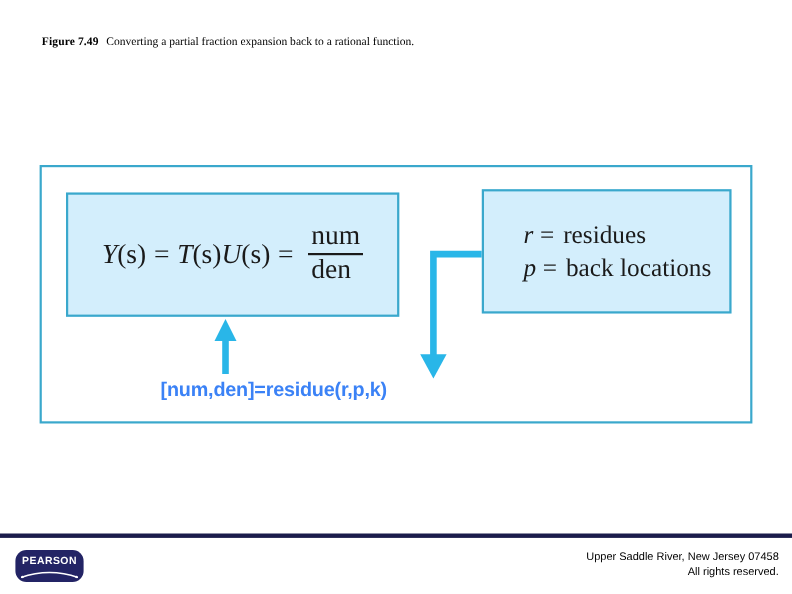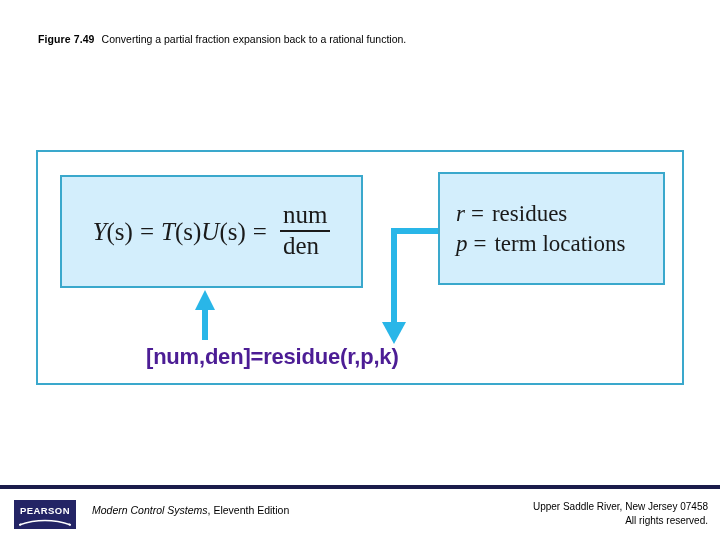--- a/index.html
+++ b/index.html
@@ -16,20 +16,21 @@
   }
 
   
   #caption {
     position: absolute;
     left: 38px;
     top: 33px;
     font-size: 10.5px;
     color: #000000;
     white-space: nowrap;
+    font-family: Liberation Serif, serif;
   }
   #caption .fig-label {
     font-weight: bold;
     letter-spacing: 0.1px;
   }
   #caption .fig-text {
     font-weight: normal;
     margin-left: 7px;
   }
 
@@ -112,41 +113,41 @@
 
   #right-eq {
     position: absolute;
     left: 0;
     top: 0;
     width: 100%;
     height: 100%;
     display: flex;
     flex-direction: column;
     justify-content: center;
-    padding-left: 16px;
+    padding-left: 36px;
     box-sizing: border-box;
     font-size: 23px;
     line-height: 1.30;
   }
   #right-eq .row {
     white-space: nowrap;
   }
   #right-eq .op {
     margin: 0 8px 0 6px;
   }
 
   
   #bottom-text {
     position: absolute;
     left: 108px;
     top: 192px;
     font-family: "Liberation Sans", sans-serif;
     font-weight: bold;
-    font-size: 22px;
-    color: #4c1d95;
+    font-size: 18px;
+    color: #3b82f6;
     white-space: nowrap;
     letter-spacing: -0.2px;
   }
 
   
   #connectors {
     position: absolute;
     left: 0;
     top: 0;
     width: 648px;
@@ -165,20 +166,21 @@
   }
 
   #pearson-logo {
     position: absolute;
     left: 14px;
     top: 500px;
     width: 62px;
     height: 29px;
     background: #232465;
     overflow: hidden;
+    border-radius: 10px;
   }
   #pearson-logo .logo-word {
     position: absolute;
     left: 0;
     top: 5px;
     width: 100%;
     text-align: center;
     color: #ffffff;
     font-family: "Liberation Sans", sans-serif;
     font-size: 9.5px;
@@ -256,40 +258,39 @@
       </span>
     </div>
   </div>
 
   <div class="eq-box" id="right-box">
     <div id="right-eq" class="math">
       <div class="row">
         <span class="mi">r</span><span class="op">=</span><span>residues</span>
       </div>
       <div class="row">
-        <span class="mi">p</span><span class="op">=</span><span>term locations</span>
+        <span class="mi">p</span><span class="op">=</span><span>back locations</span>
       </div>
     </div>
   </div>
 
   <div id="bottom-text">[num,den]=residue(r,p,k)</div>
 
 </div>
 
 <div id="footer-rule"></div>
 
 <div id="pearson-logo">
   <div class="logo-word">PEARSON</div>
   <svg class="logo-swoosh" viewBox="0 0 52 9" preserveAspectRatio="none">
     <path d="M0,8 Q26,-1 52,8" fill="none" stroke="#ffffff" stroke-width="1.4"></path>
     <circle cx="1.5" cy="7.6" r="1.1" fill="#ffffff"></circle>
     <circle cx="50.5" cy="7.6" r="1.1" fill="#ffffff"></circle>
   </svg>
 </div>
 
 <div id="footer-book">
-  <div><span class="book-title">Modern Control Systems</span><span>, Eleventh Edition</span></div>
 </div>
 
 <div id="footer-copyright">
   <div>Upper Saddle River, New Jersey 07458</div>
   <div>All rights reserved.</div>
 </div>
 
 </body></html>

